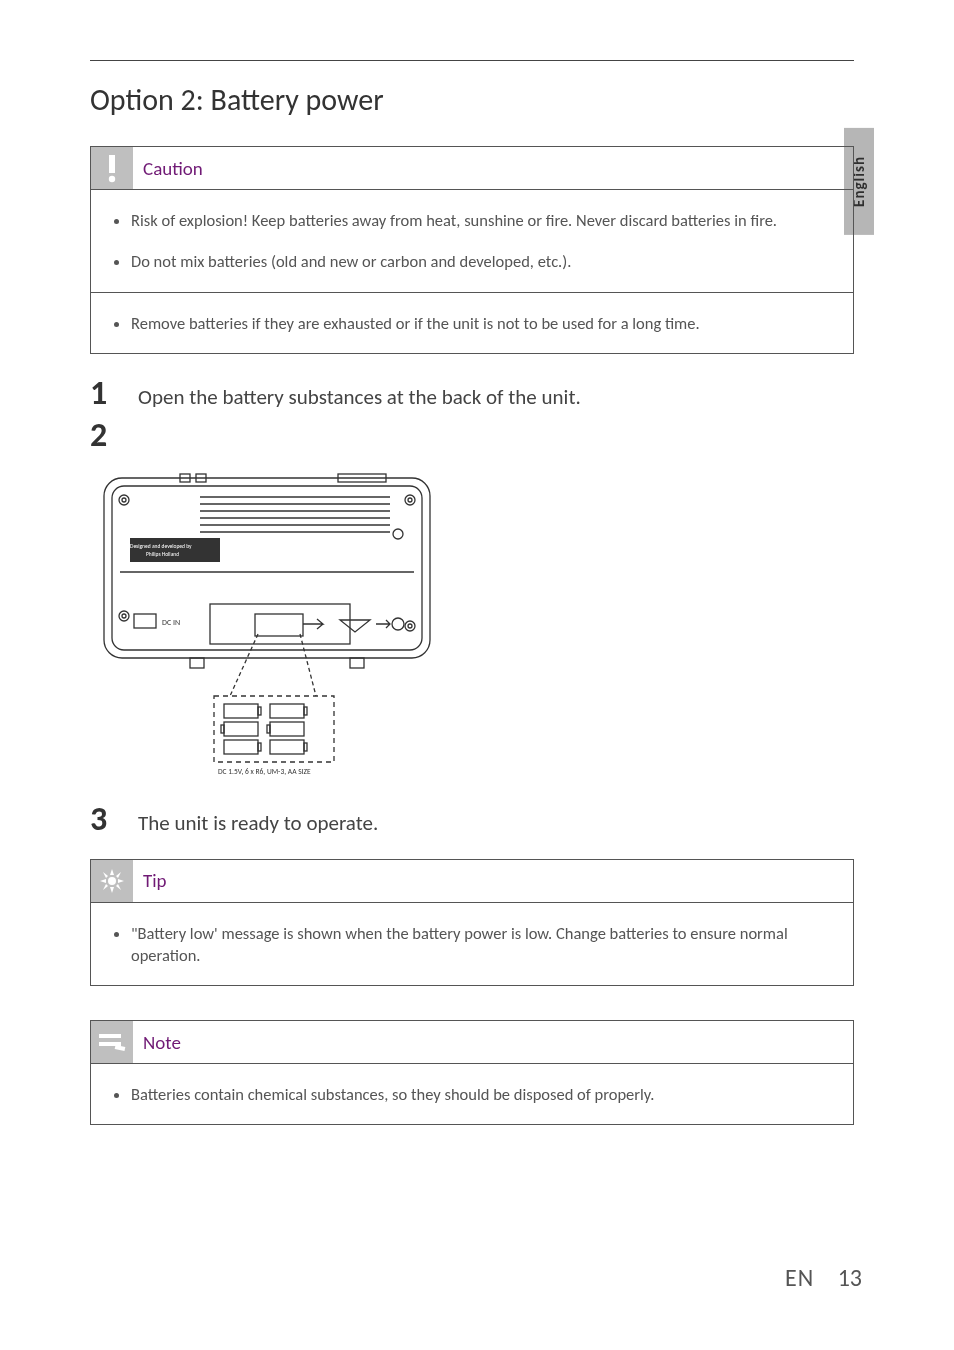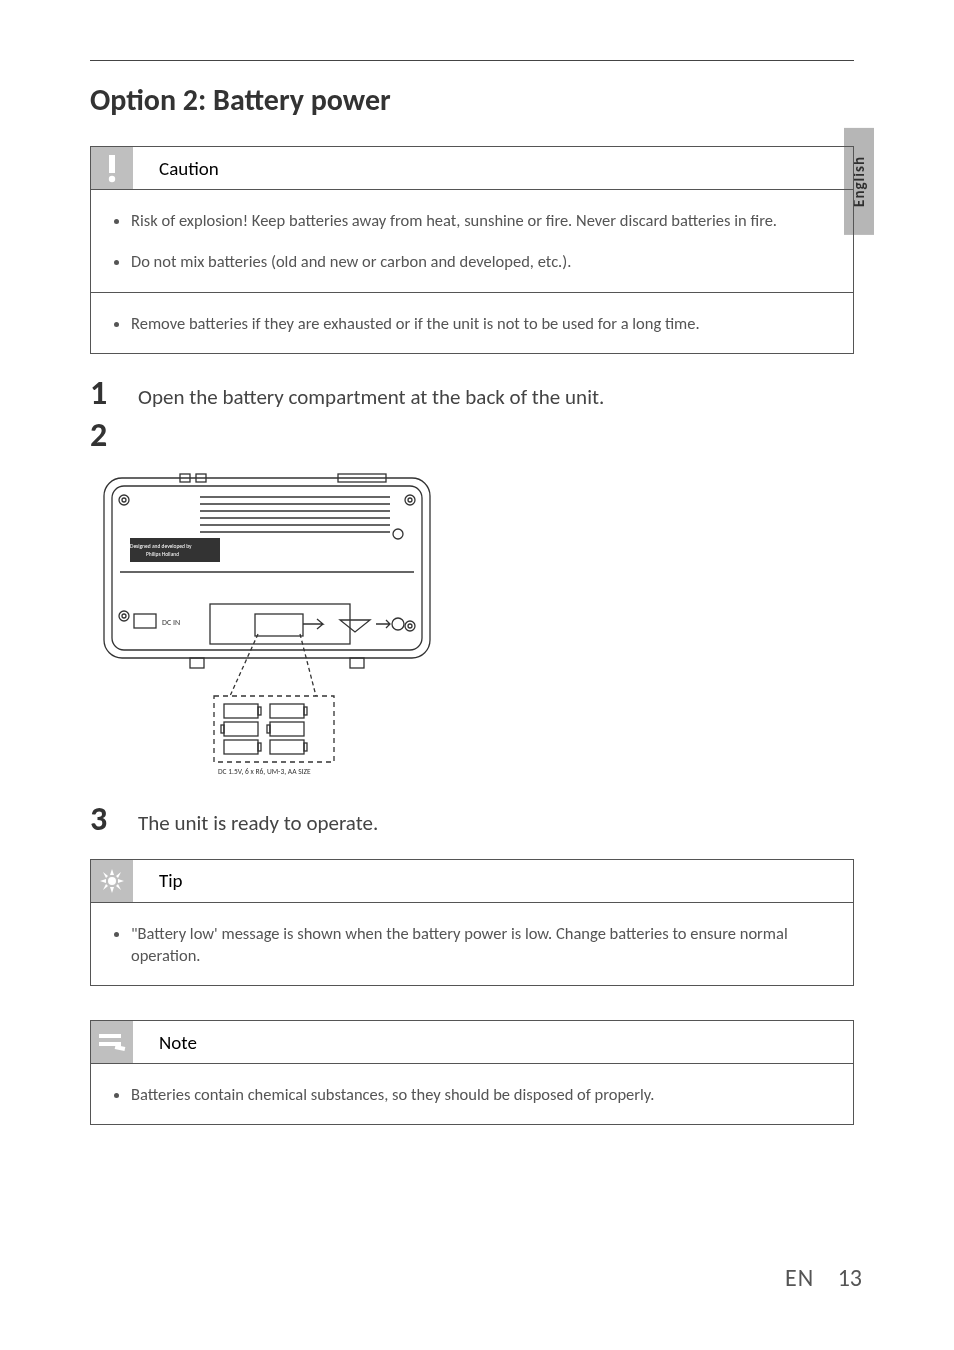--- a/index.html
+++ b/index.html
@@ -19,21 +19,21 @@
     height: 1350px;
     box-sizing: border-box;
     padding: 60px 100px 40px 90px;
   }
   .top-rule {
     border: none;
     border-top: 1px solid #444;
     margin: 0 0 20px 0;
   }
   h2.section-title {
-    font-weight: 700;
+    font-weight: 400;
     font-size: 30px;
     margin: 6px 0 28px 0;
     color: #333;
   }
   .side-tab {
     position: absolute;
     right: 80px;
     top: 128px;
     background: #b6b6b6;
     color: #2f2f2f;
@@ -64,22 +64,22 @@
     align-items: center;
     justify-content: center;
     background: #bfbfbf;
     color: #fff;
     font-size: 30px;
     font-weight: 700;
     border-right: none;
   }
   .callout .clabel {
     font-size: 19px;
-    color: #000000;
-    padding-left: 26px;
+    color: #701a75;
+    padding-left: 10px;
     font-weight: 400;
   }
   .callout ul {
     margin: 10px 18px 12px 40px;
     padding: 0;
   }
   .callout ul li {
     font-size: 16.5px;
     color: #555;
     line-height: 1.35;
@@ -159,21 +159,21 @@
     </ul>
     <div class="csplit"></div>
     <ul class="second">
       <li>Remove batteries if they are exhausted or if the unit is not to be used for a long time.</li>
     </ul>
   </div>
 
   <div class="steps">
     <div class="step">
       <div class="num">1</div>
-      <div class="txt">Open the battery compartment at the back of the unit.</div>
+      <div class="txt">Open the battery substances at the back of the unit.</div>
     </div>
     <div class="step">
       <div class="num">2</div>
     </div>
   </div>
 
   <div class="illus">
     <svg width="360" height="320" viewBox="0 0 360 320">
       <g fill="none" stroke="#333" stroke-width="1.3">
 

